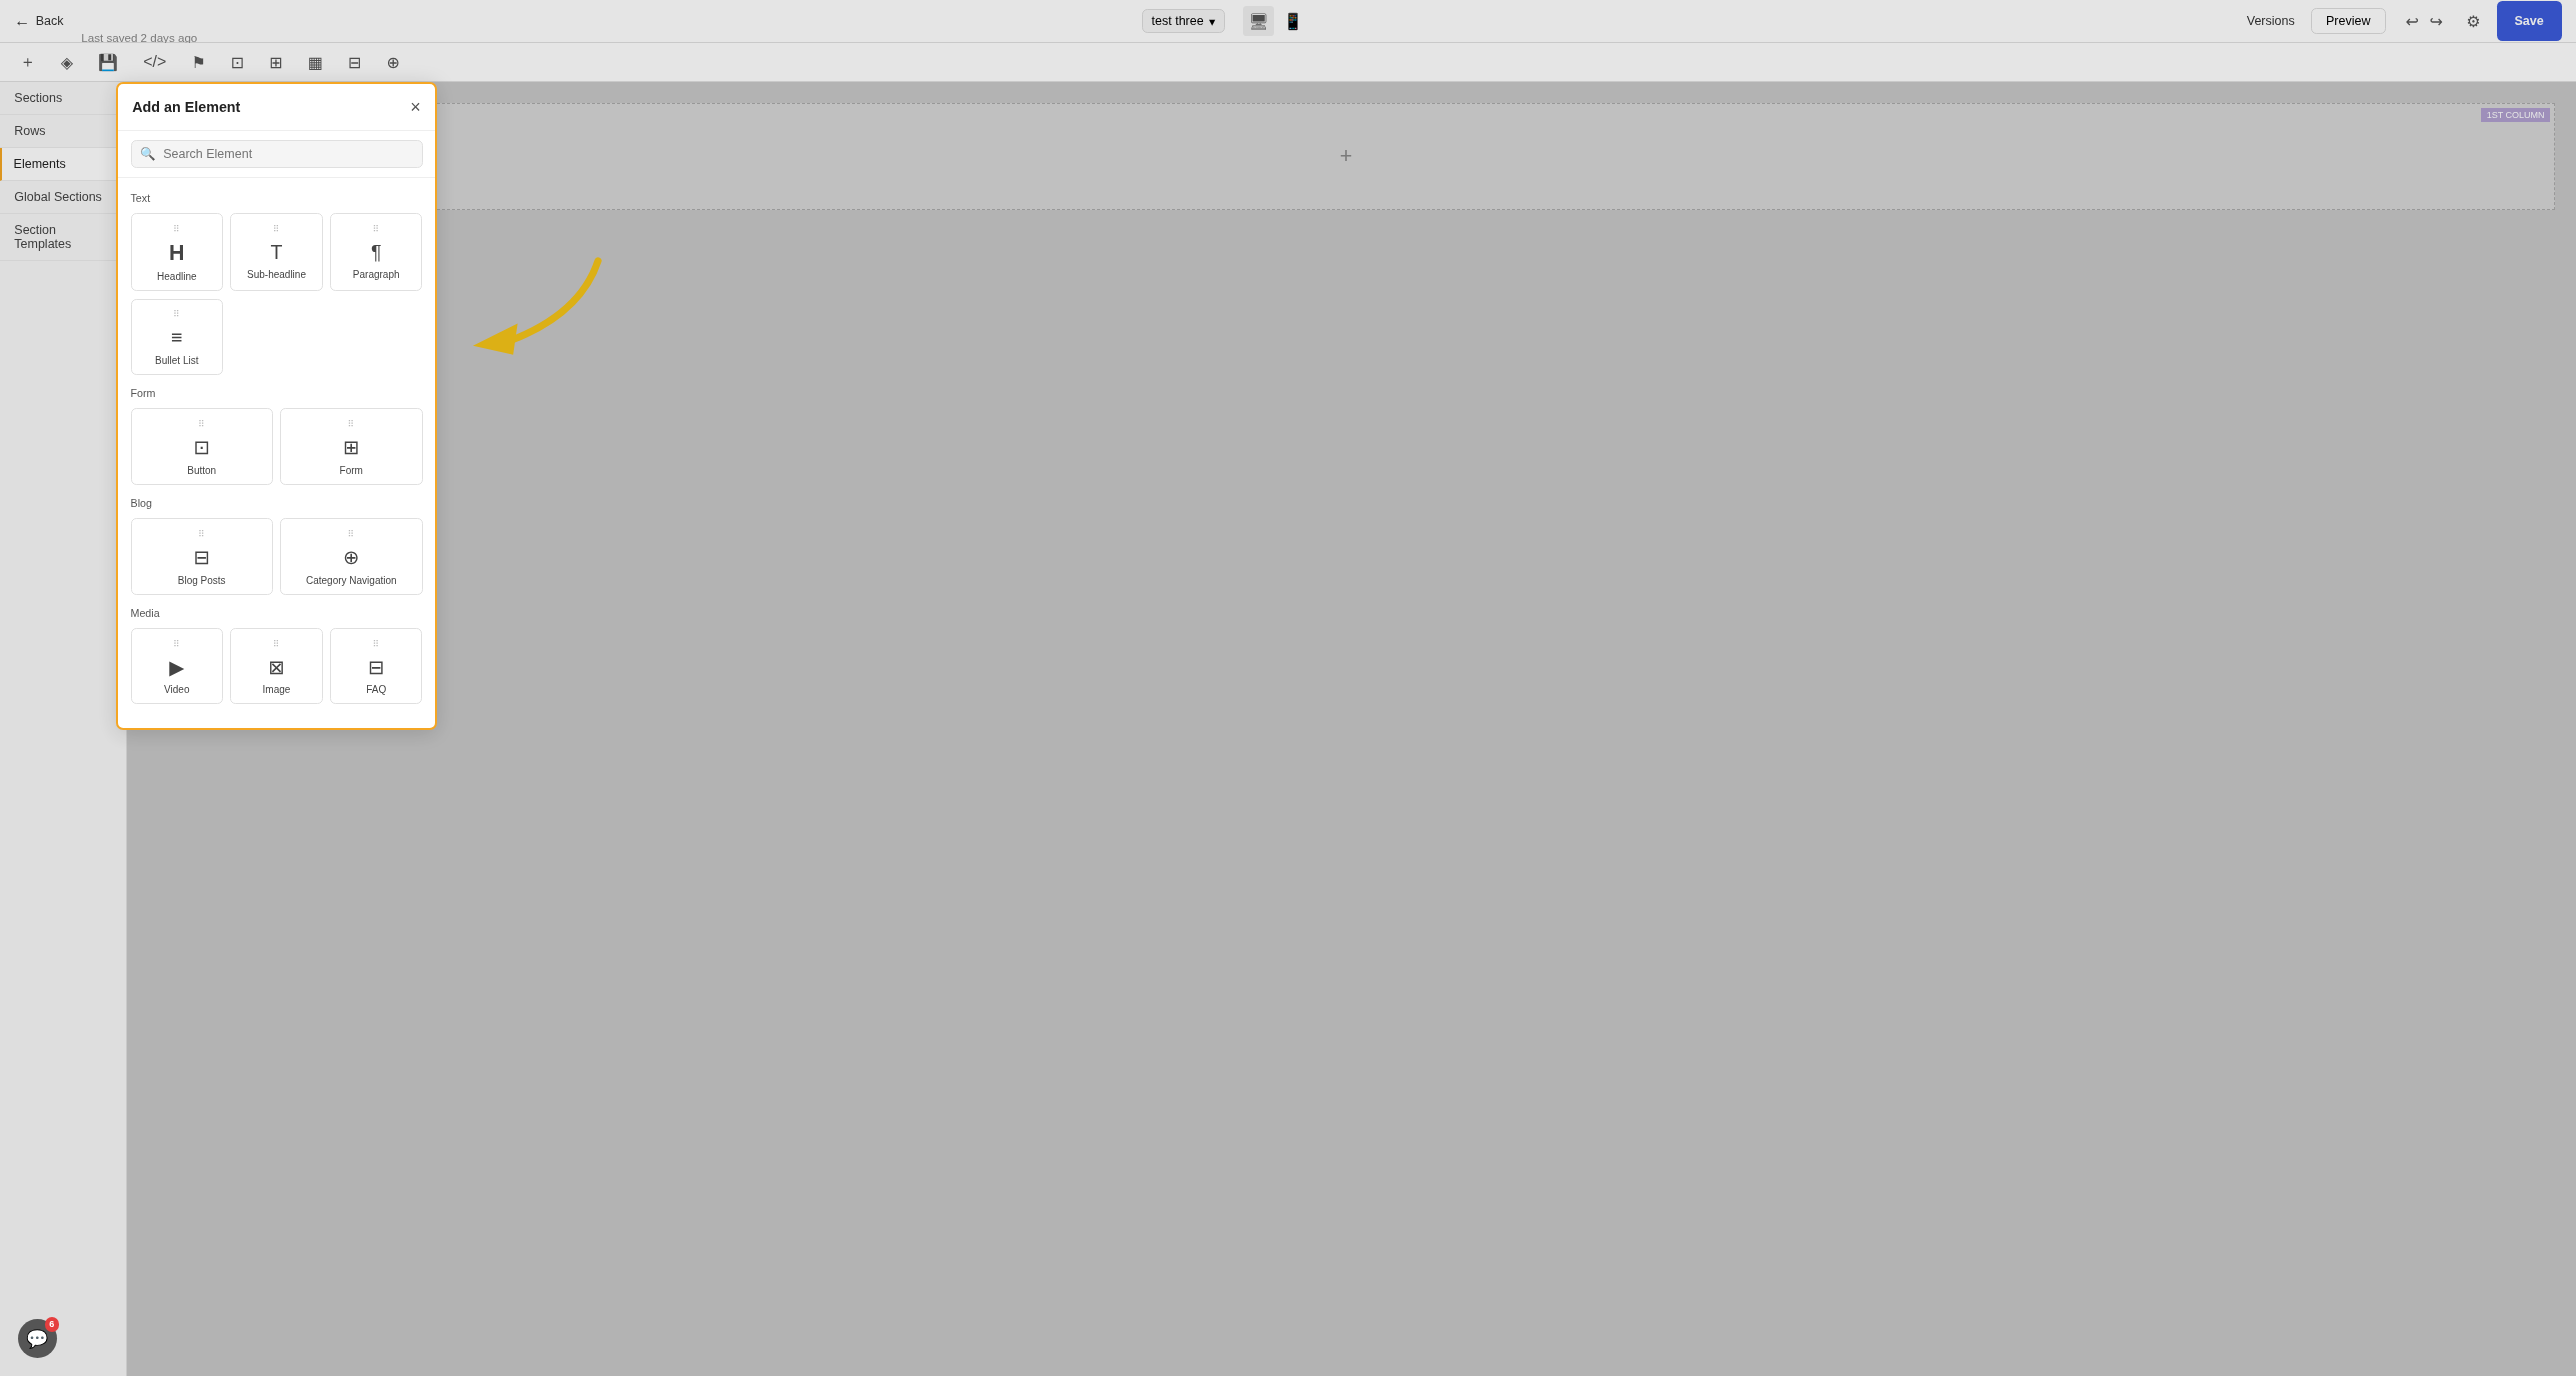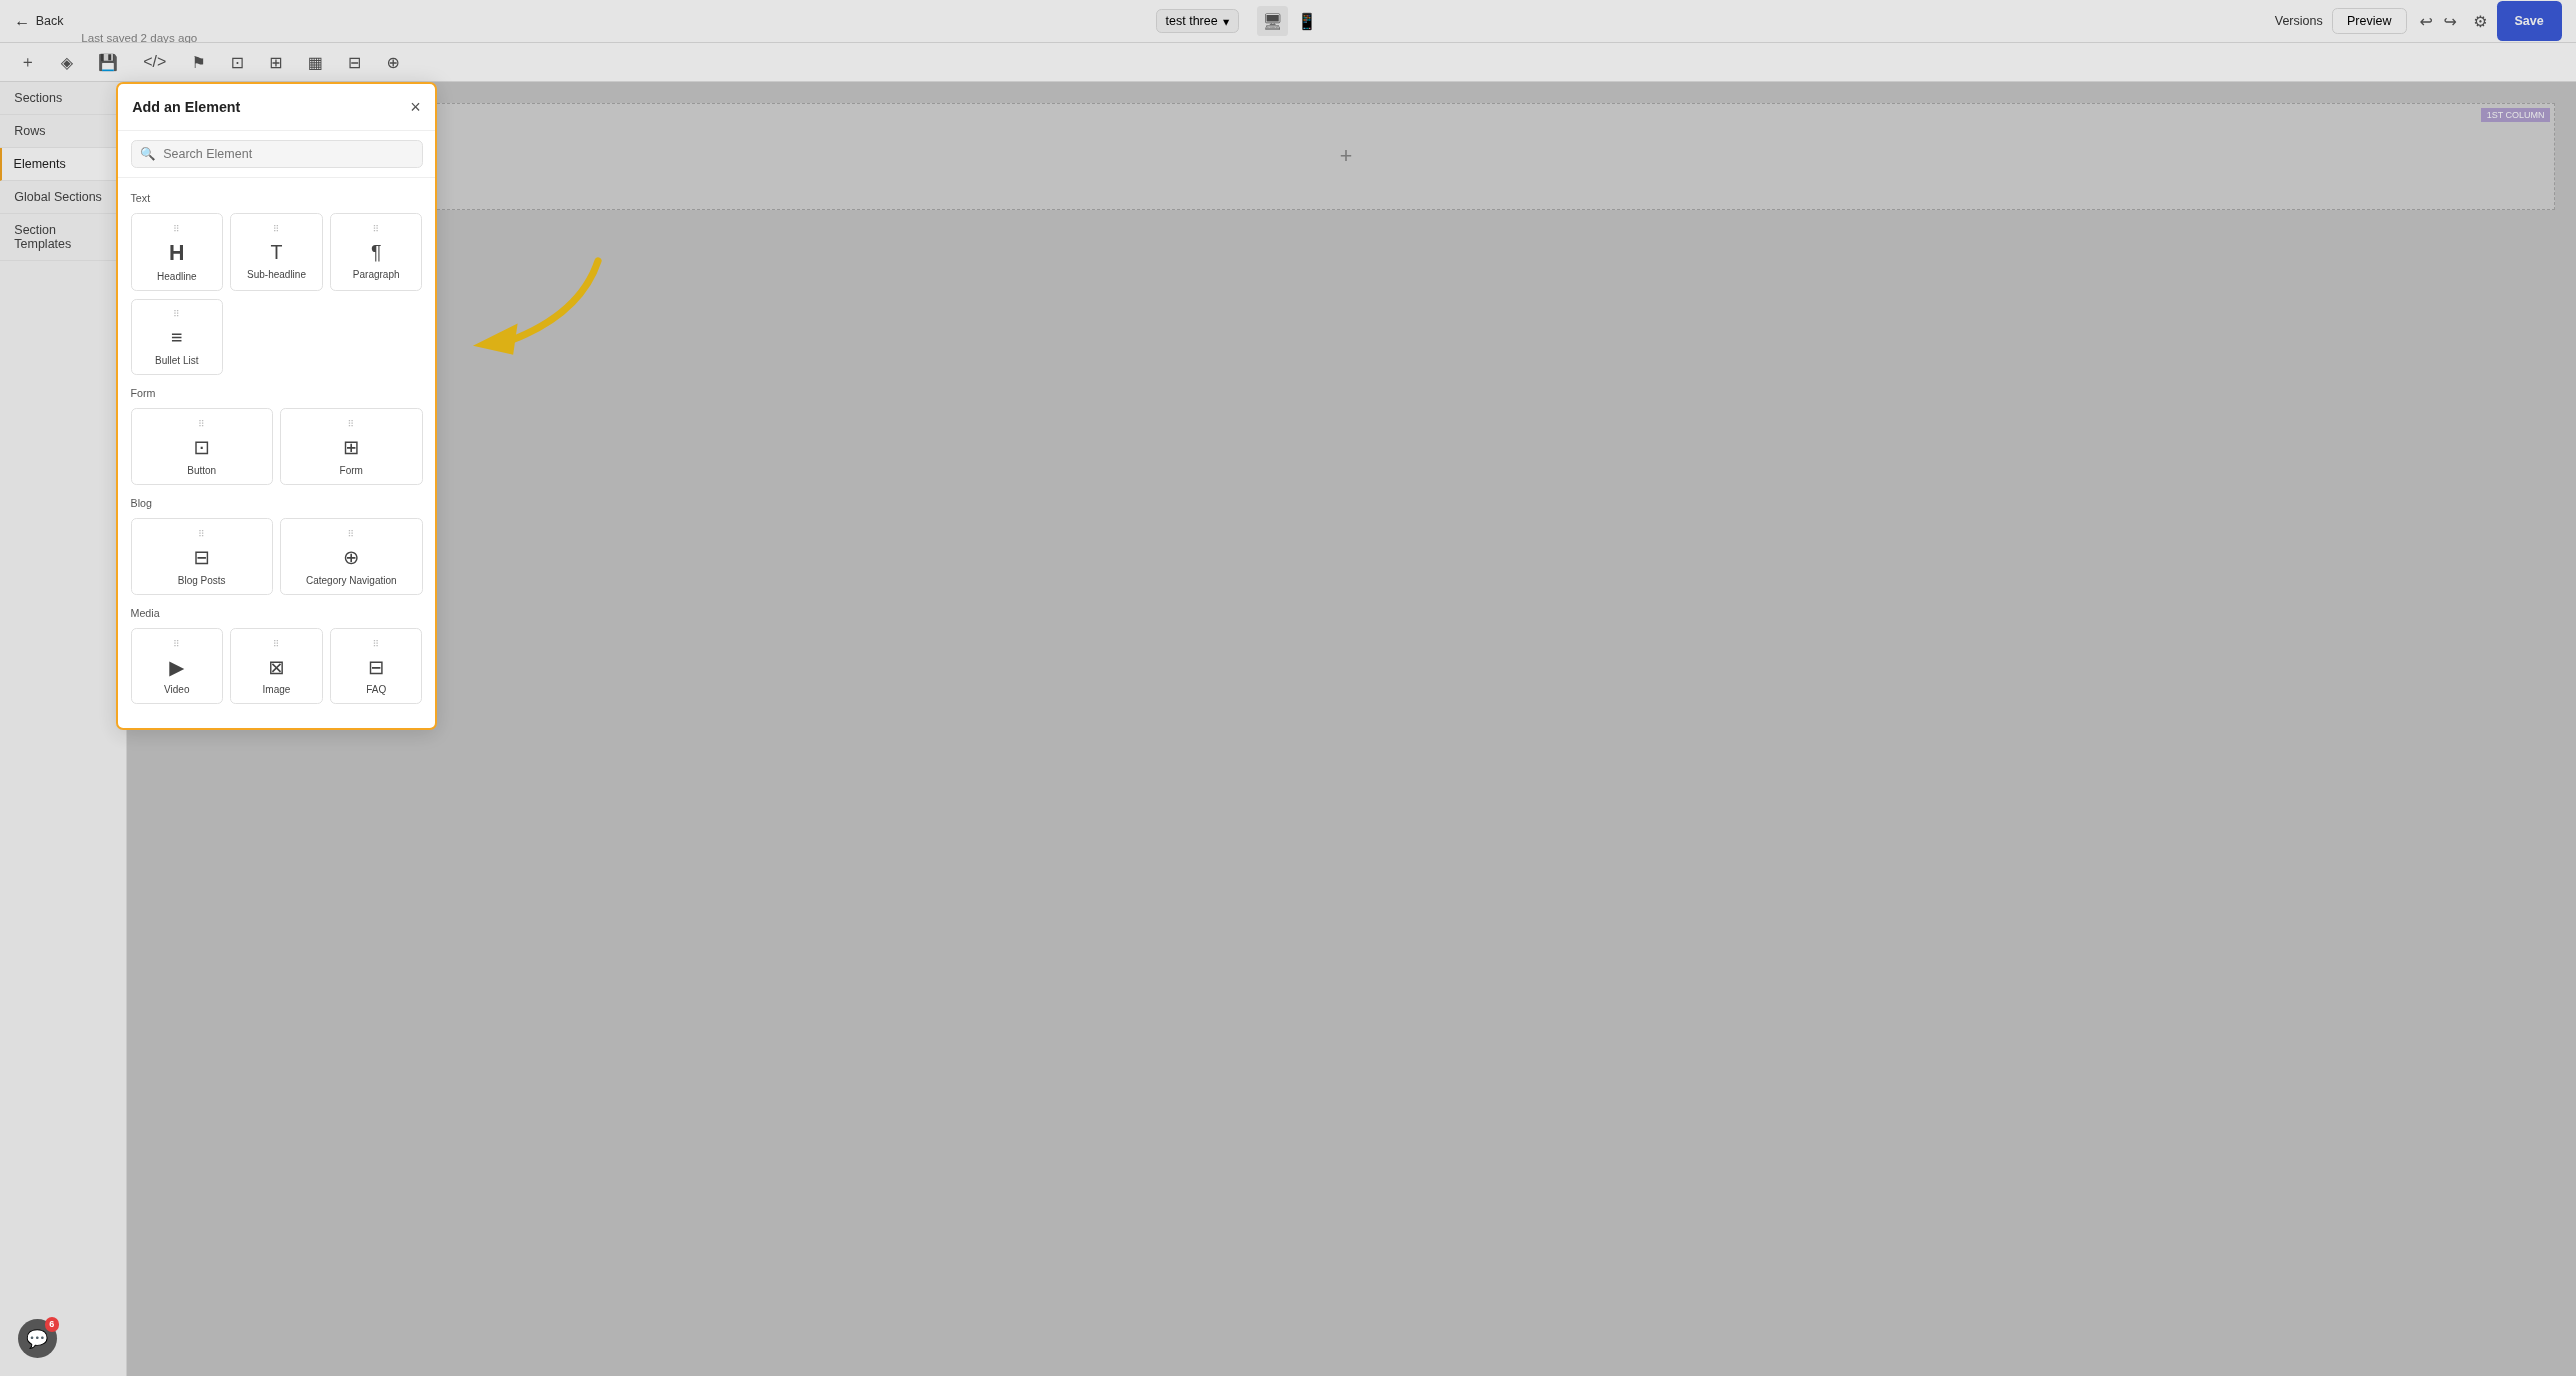--- a/index.html
+++ b/index.html
@@ -20,21 +20,21 @@
     }
     .toolbar-left { display: flex; align-items: center; gap: 10.7px; }
     .back-btn { display: flex; align-items: center; gap: 5.4px; font-size: 12.5px; color: #333; cursor: pointer; font-weight: 500; background: none; border: none; }
     .back-arrow { font-size: 16px; }
     .last-saved { font-size: 11.6px; color: #888; margin-left: 7.1px; margin-top: 32px; }
     .toolbar-center { display: flex; align-items: center; gap: 7.1px; margin-left: 6px; }
     .page-selector { display: flex; align-items: center; gap: 5.4px; background: #f5f5f5; border: 0.9px solid #ddd; border-radius: 5.4px; padding: 3.6px 9px; font-size: 12.5px; cursor: pointer; }
     .device-btns { display: flex; gap: 3.6px; margin-left: 10.7px; }
     .device-btn { background: none; border: none; cursor: pointer; padding: 5.4px; border-radius: 3.6px; color: #555; font-size: 16px; }
     .device-btn.active { background: #f0f0f0; }
-    .toolbar-right { display: flex; align-items: center; gap: 9px; }
+    .toolbar-right { display: flex; align-items: center; gap: 16px; }
     .versions-btn { background: none; border: none; font-size: 12.5px; color: #333; cursor: pointer; }
     .preview-btn { background: none; border: 0.9px solid #ddd; border-radius: 5.4px; padding: 5.4px 14.3px; font-size: 12.5px; cursor: pointer; }
     .save-btn { background: #3b5bdb; color: #fff; border: none; border-radius: 5.4px; padding: 13px 18px; font-size: 12.5px; font-weight: 600; cursor: pointer; }
     .undo-redo { display: flex; gap: 3.6px; margin-right: 3.6px; }
     .undo-redo button { background: none; border: none; cursor: pointer; font-size: 16px; color: #555; padding: 3.6px; }
 
     
     .second-toolbar {
       height: 39px;
       background: #fff;

